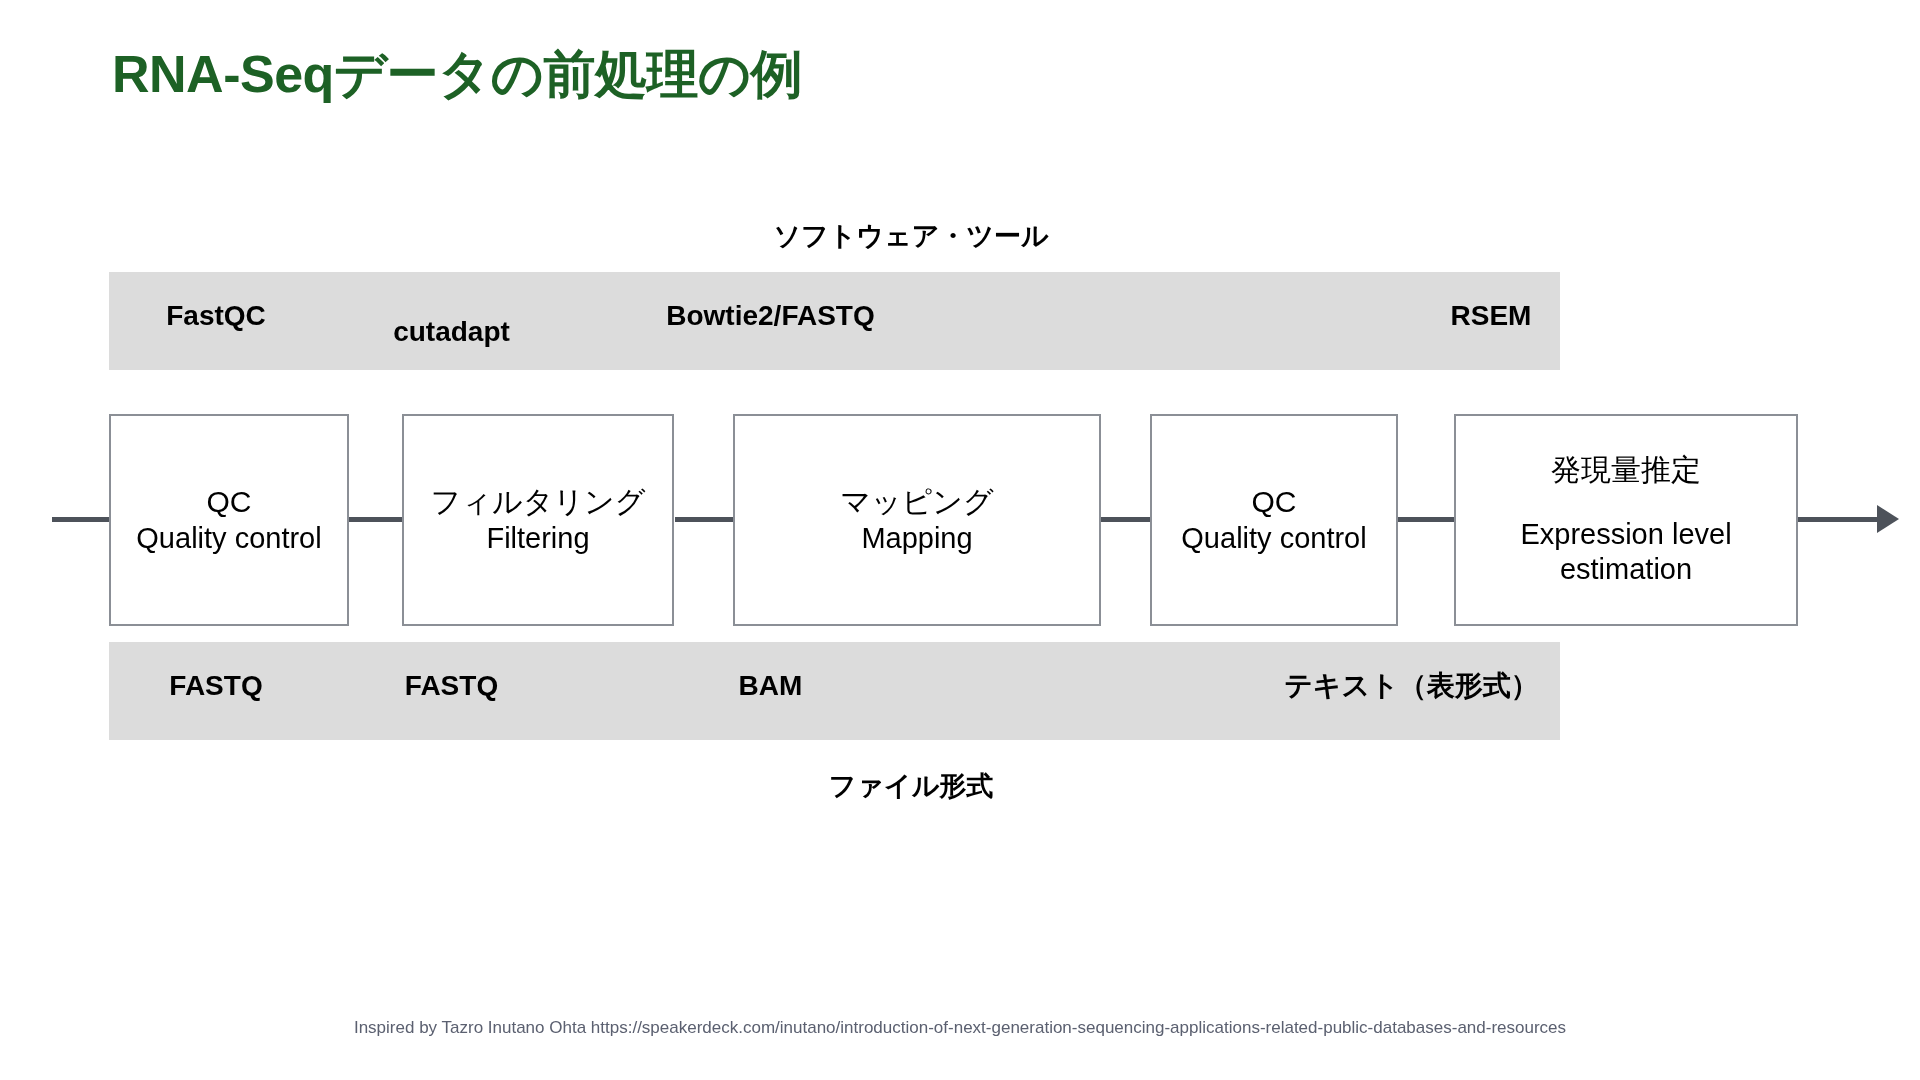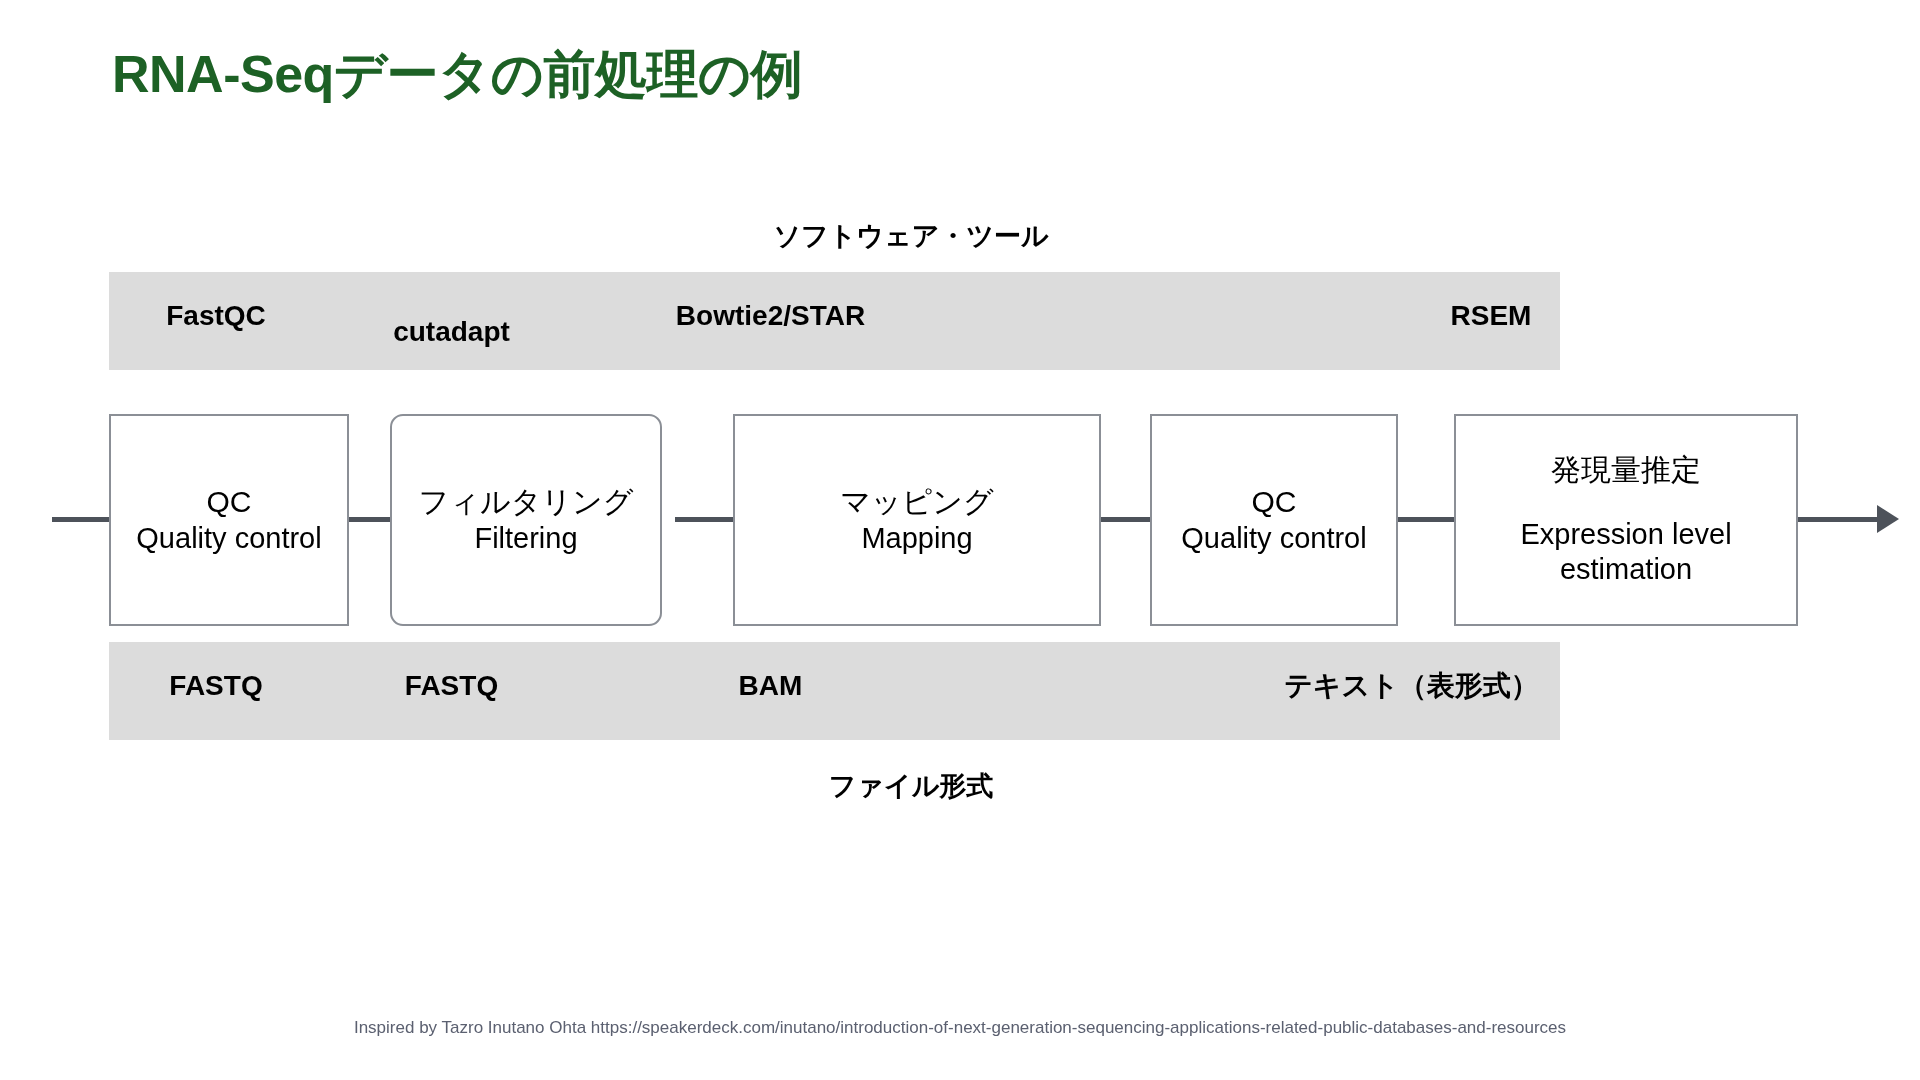--- a/index.html
+++ b/index.html
@@ -147,40 +147,40 @@
 </head>
 <body>
 
 <div id="slide-title">RNA-Seqデータの前処理の例</div>
 
 <div class="section-caption" id="caption-software">ソフトウェア・ツール</div>
 
 <div class="gray-bar" id="software-bar">
   <div class="bar-label" style="left:0px;   width:214px;">FastQC</div>
   <div class="bar-label" style="left:225px; width:235px;margin-top:16px;">cutadapt</div>
-  <div class="bar-label" style="left:484px; width:355px;">Bowtie2/STAR</div>
+  <div class="bar-label" style="left:484px; width:355px;">Bowtie2/FASTQ</div>
   <div class="bar-label" style="left:1322px; width:120px;">RSEM</div>
 </div>
 
 <div id="pipeline-row">
 
   <div class="connector" style="left:52px;  width:60px;"></div>
   <div class="connector" style="left:345px; width:65px;"></div>
   <div class="connector" style="left:675px; width:62px;"></div>
   <div class="connector" style="left:1098px; width:62px;"></div>
   <div class="connector" style="left:1395px; width:62px;"></div>
   <div class="connector" style="left:1792px; width:90px;"></div>
   <div class="arrow-head" style="left:1877px;"></div>
 
   <div class="process-box" style="left:109px; width:240px;">
     <div class="box-title-ja">QC</div>
     <div class="box-title-en">Quality control</div>
   </div>
 
-  <div class="process-box" style="left:390px; width:272px;border-radius:13px;">
+  <div class="process-box" style="left:402px; width:272px;">
     <div class="box-title-ja">フィルタリング</div>
     <div class="box-title-en">Filtering</div>
   </div>
 
   <div class="process-box" style="left:733px; width:368px;">
     <div class="box-title-ja">マッピング</div>
     <div class="box-title-en">Mapping</div>
   </div>
 
   <div class="process-box" style="left:1150px; width:248px;">

